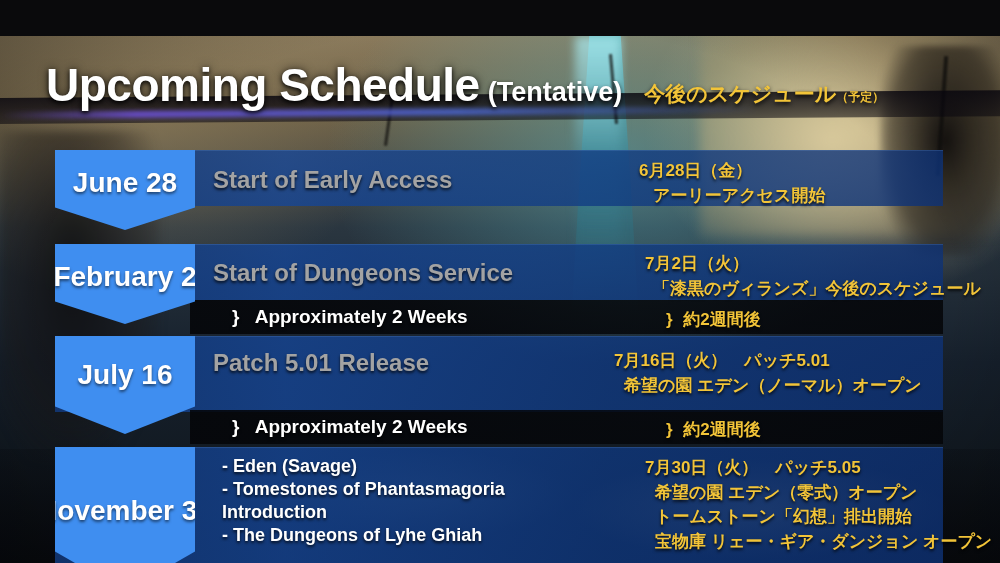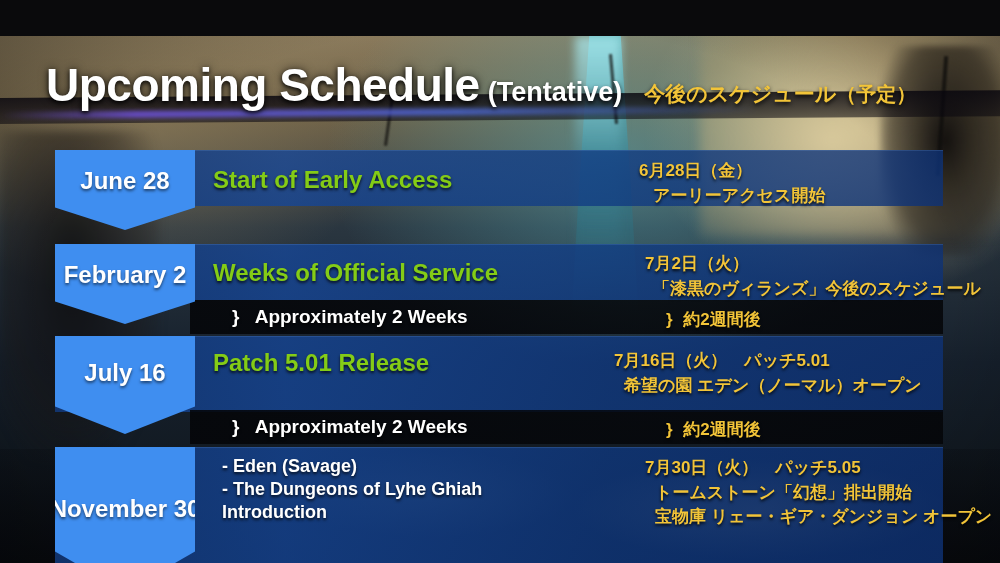--- a/index.html
+++ b/index.html
@@ -78,44 +78,44 @@
     text-shadow:0 2px 4px rgba(0,0,0,.85),0 0 10px rgba(0,0,0,.6);
   }
   .title-sub{
     font-size:27px;font-weight:bold;color:#ffffff;margin-left:8px;
     text-shadow:0 2px 4px rgba(0,0,0,.85);
   }
   .title-jp{
     font-size:21px;font-weight:bold;color:#f2c438;margin-left:22px;
     text-shadow:0 2px 4px rgba(0,0,0,.9);
   }
-  .title-jp small{font-size:20px;}
+  .title-jp small{font-size:12px;}
 
   
   .row{position:absolute;left:0;width:1000px;}
   .bar{
     position:absolute;left:55px;width:888px;
     background:linear-gradient(90deg,rgba(18,56,120,.88) 0%,rgba(22,70,150,.80) 26%,rgba(16,58,130,.78) 62%,rgba(14,50,118,.80) 100%);
     box-shadow:inset 0 1px 0 rgba(120,170,240,.18);
   }
   .tab{
     position:absolute;left:55px;top:0;width:140px;
     background:#3f8ef0;
     clip-path:polygon(0 0,100% 0,100% 72%,50% 100%,0 72%);
     display:flex;align-items:flex-start;justify-content:center;
     z-index:3;
   }
   .tab span{
-    color:#ffffff;font-size:24px;font-weight:bold;
+    color:#ffffff;font-size:28px;font-weight:bold;
     text-shadow:0 2px 3px rgba(0,0,0,.55);
     white-space:nowrap;
   }
   .en-block{position:absolute;z-index:2;color:#ffffff;}
   .en-title{
-    font-size:24px;font-weight:bold;color:#84cc16;
+    font-size:24px;font-weight:bold;color:#a3a3a3;
     text-shadow:0 2px 3px rgba(0,0,0,.75);white-space:nowrap;
   }
   .en-item{
     font-size:18px;font-weight:bold;color:#ffffff;
     text-shadow:0 2px 3px rgba(0,0,0,.75);white-space:nowrap;line-height:1.28;
   }
   .jp-block{position:absolute;z-index:2;}
   .jp-line{
     font-size:17px;font-weight:bold;color:#f2c438;
     text-shadow:0 2px 3px rgba(0,0,0,.85);white-space:nowrap;line-height:1.45;
@@ -178,21 +178,21 @@
       <div class="jp-line" style="padding-left:14px;">アーリーアクセス開始</div>
     </div>
   </div>
 
   <div class="row">
     <div class="bar" style="top:208px;height:56px;"></div>
     <div class="tab" style="top:208px;height:80px;">
       <span style="margin-top:17px;">February 2</span>
     </div>
     <div class="en-block" style="left:213px;top:223px;">
-      <div class="en-title">Weeks of Official Service</div>
+      <div class="en-title">Start of Dungeons Service</div>
     </div>
     <div class="jp-block" style="left:645px;top:216px;">
       <div class="jp-line">7月2日（火）</div>
       <div class="jp-line" style="padding-left:8px;">「漆黒のヴィランズ」今後のスケジュール</div>
     </div>
   </div>
 
   <div class="row">
     <div class="gap-strip" style="top:264px;"></div>
     <div class="gap-en" style="left:232px;top:270px;">
@@ -231,23 +231,25 @@
     </div>
   </div>
 
   <div class="row">
     <div class="bar" style="top:411px;height:122px;"></div>
     <div class="tab" style="top:411px;height:145px;">
       <span style="margin-top:48px;">November 30</span>
     </div>
     <div class="en-block" style="left:213px;top:418px;">
       <div class="en-item" style="padding-left:9px;margin-top:1px;">- Eden (Savage)</div>
+      <div class="en-item" style="padding-left:9px;">- Tomestones of Phantasmagoria</div>
+      <div class="en-item" style="padding-left:9px;">   Introduction</div>
       <div class="en-item" style="padding-left:9px;">- The Dungeons of Lyhe Ghiah</div>
-      <div class="en-item" style="padding-left:9px;">   Introduction</div>
     </div>
     <div class="jp-block" style="left:645px;top:420px;">
       <div class="jp-line">7月30日（火）　パッチ5.05</div>
+      <div class="jp-line" style="padding-left:10px;">希望の園 エデン（零式）オープン</div>
       <div class="jp-line" style="padding-left:10px;">トームストーン「幻想」排出開始</div>
       <div class="jp-line" style="padding-left:10px;">宝物庫 リェー・ギア・ダンジョン オープン</div>
     </div>
   </div>
 
 </div>
 
 </body></html>

